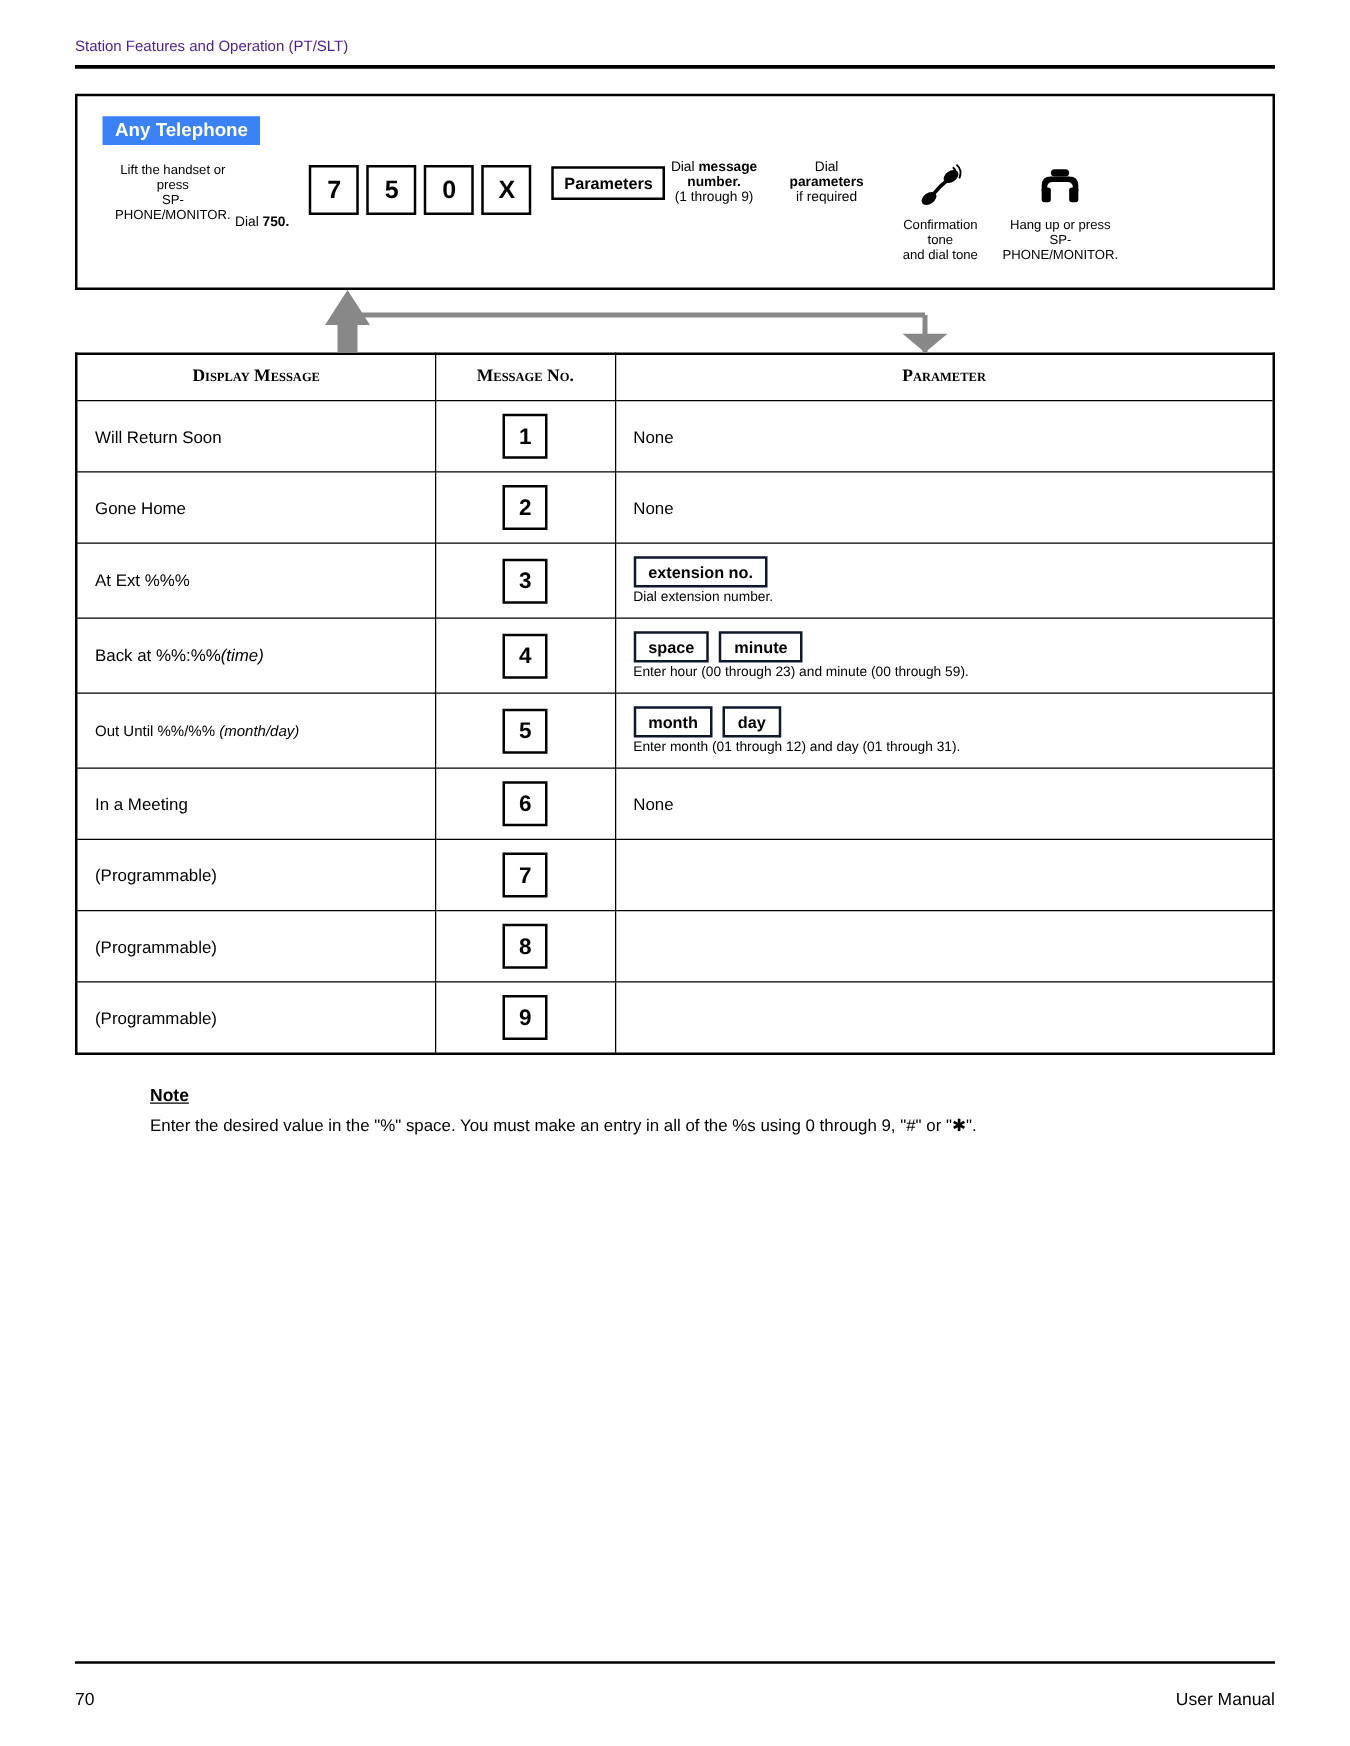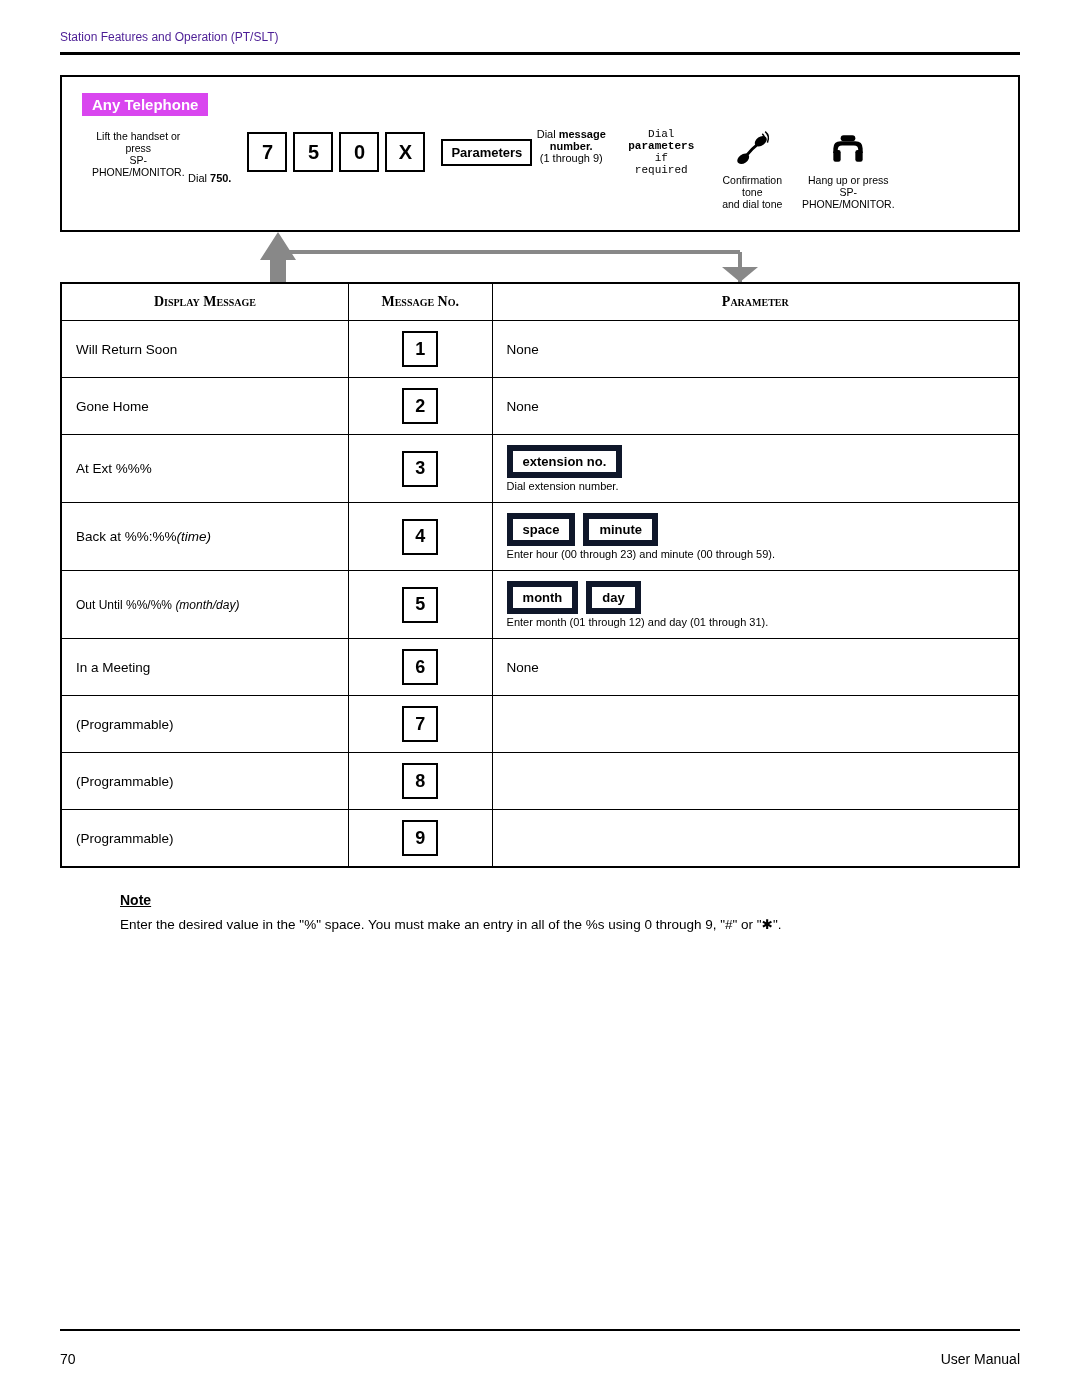--- a/index.html
+++ b/index.html
@@ -35,21 +35,21 @@
     }
 
     
     .any-telephone-box {
       border: 2px solid #000;
       padding: 16px 20px 20px 20px;
       margin-bottom: 0;
     }
 
     .any-telephone-title {
-      background: #d946ef;
+      background: #3b82f6;
       color: #fff;
       font-size: 15px;
       font-weight: bold;
       padding: 3px 10px;
       display: inline-block;
       margin-bottom: 12px;
     }
 
     .dial-box {
       border: 2px solid #000;
@@ -100,21 +100,21 @@
       width: 36px;
       height: 36px;
       display: inline-flex;
       align-items: center;
       justify-content: center;
       font-size: 18px;
       font-weight: bold;
     }
 
     .param-box-inline {
-      border: 6px solid #0f172a;
+      border: 2px solid #0f172a;
       padding: 3px 10px;
       font-size: 13px;
       font-weight: bold;
       display: inline-block;
     }
 
     .param-caption {
       font-size: 11px;
       color: #000;
       display: block;
@@ -215,21 +215,21 @@
         <div class="dial-box">0</div>
         <div class="dial-box">X</div>
       </div>
 
       <div style="display:flex; flex-direction:row; align-items:center; gap:4px;">
         <div class="params-box">Parameters</div>
         <div style="display:flex; gap:20px;">
           <div style="font-size:11px; text-align:center; width:70px;">
             Dial <b>message<br>number.</b><br>(1 through 9)
           </div>
-          <div style="font-size:11px; text-align:center; width:70px;font-family:Liberation Mono, monospace;">
+          <div style="font-size:11px; text-align:center; width:70px;">
             Dial <b>parameters</b><br>if required
           </div>
         </div>
       </div>
 
       <div style="display:flex; flex-direction:column; align-items:center; width:80px;">
         <svg width="44" height="44" viewBox="0 0 60 60" fill="none" xmlns="http://www.w3.org/2000/svg">
           <g fill="#000">
             <ellipse cx="18" cy="42" rx="9" ry="6" transform="rotate(-35 18 42)"></ellipse>
             <ellipse cx="42" cy="18" rx="9" ry="6" transform="rotate(-35 42 18)"></ellipse>

